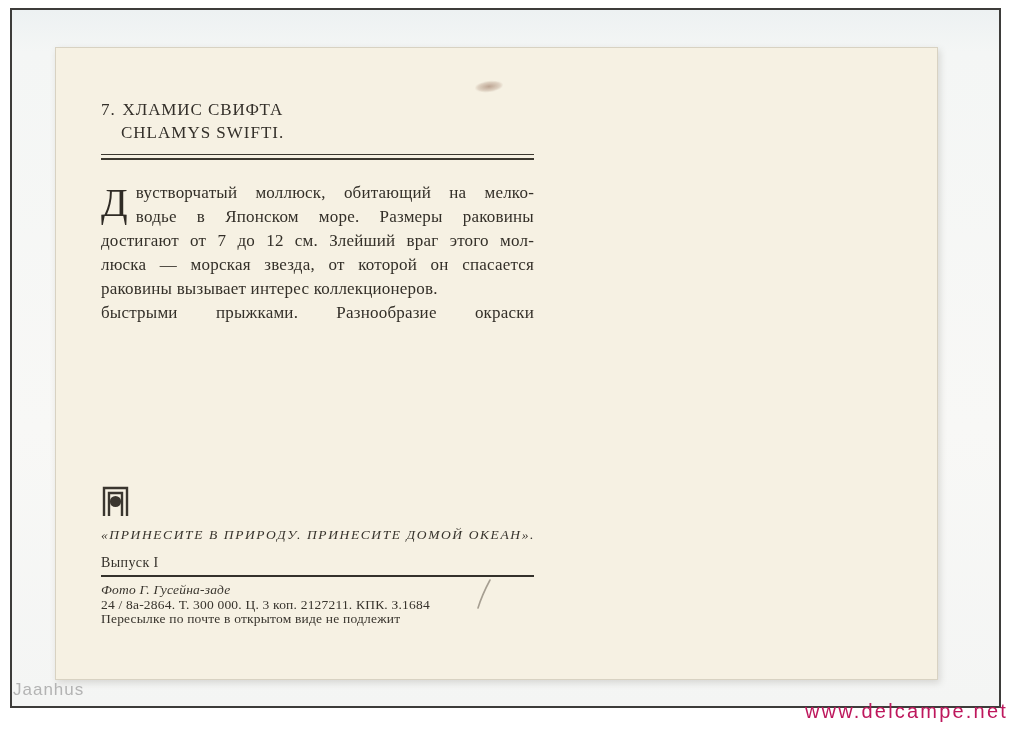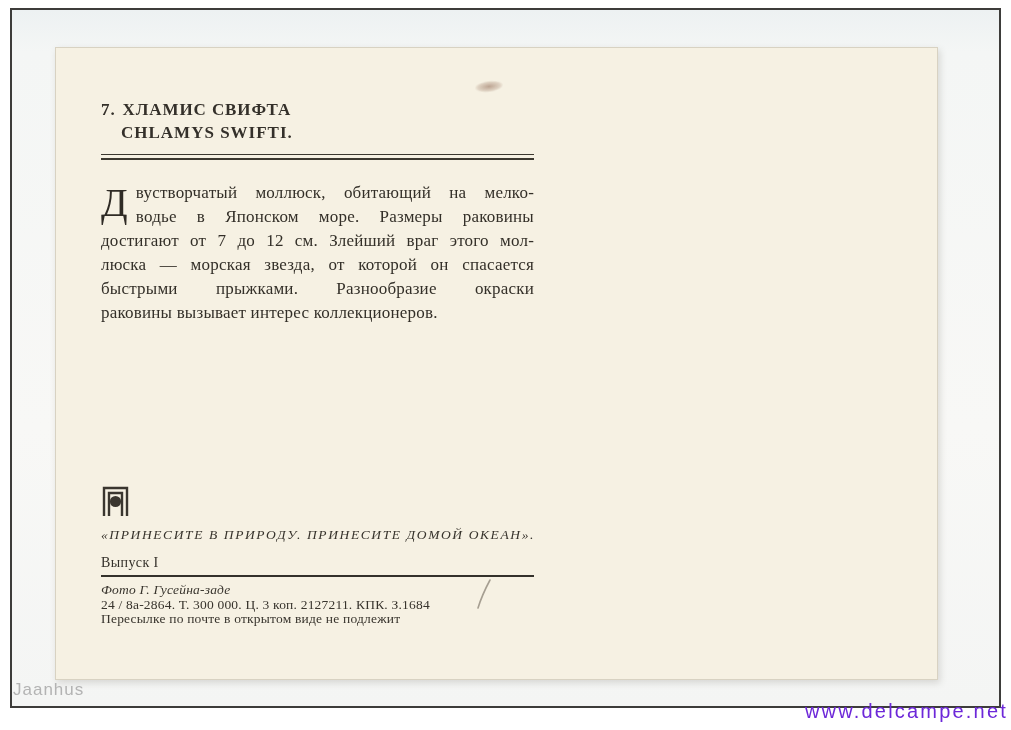--- a/index.html
+++ b/index.html
@@ -14,21 +14,21 @@
     background:linear-gradient(180deg,#edf1f2 0%,#f4f6f5 6%,#f8f8f6 60%,#f4f5f4 100%);
   }
   .postcard{
     position:absolute;left:43px;top:37px;width:881px;height:631px;
     background:#f6f1e3;
     border:1px solid #d8d2c2;
     box-shadow:2px 3px 7px rgba(95,92,80,0.20);
   }
   .content{margin-left:45px;padding-top:50px;width:433px;color:#34302a;}
   
-  .card-title{font-size:17px;line-height:23px;font-weight:bold;letter-spacing:0.9px;}
+  .card-title{font-size:17px;line-height:23px;font-weight:normal;letter-spacing:0.9px;}
   .t-ru{margin-left:7px;}
   .t-line2{margin-left:20px;letter-spacing:1px;}
   .rule{margin-top:10px;width:433px;height:3px;
     border-top:1px solid #3b382f;border-bottom:2px solid #3b382f;}
   
   .para{margin-top:21px;width:433px;font-size:17px;line-height:24px;color:#332f28;letter-spacing:0.2px;}
   .dropcap{float:left;font-size:39px;line-height:38px;height:45px;padding-top:3px;margin-right:8px;color:#2f2b25;}
   .pline{text-align:justify;text-align-last:justify;}
   .pline.last{text-align-last:auto;}
   
@@ -50,21 +50,21 @@
   .pen-mark{position:absolute;left:420px;top:530px;}
   
   .wm-left{
     position:absolute;left:13px;top:680px;
     font-family:"Liberation Sans","DejaVu Sans",sans-serif;
     font-size:17px;color:#b3b3b3;letter-spacing:1px;
   }
   .wm-right{
     position:absolute;right:3px;top:700px;
     font-family:"Liberation Sans","DejaVu Sans",sans-serif;
-    font-size:20px;color:#6d28d9;letter-spacing:2.2px;
+    font-size:20px;color:#be185d;letter-spacing:2.2px;
   }
 </style>
 </head>
 <body>
 
 <div class="scan-frame">
   <div class="postcard">
 
     <div class="stain"></div>
 
@@ -82,22 +82,22 @@
       </div>
 
       <div class="rule"></div>
 
       <div class="para">
         <span class="dropcap">Д</span>
         <div class="pline">вустворчатый моллюск, обитающий на мелко-</div>
         <div class="pline">водье в Японском море. Размеры раковины</div>
         <div class="pline">достигают от 7 до 12 см. Злейший враг этого мол-</div>
         <div class="pline">люска — морская звезда, от которой он спасается</div>
+        <div class="pline last">раковины вызывает интерес коллекционеров.</div>
         <div class="pline">быстрыми прыжками. Разнообразие окраски</div>
-        <div class="pline last">раковины вызывает интерес коллекционеров.</div>
       </div>
 
       <div class="logo">
         <svg width="30" height="33" viewBox="0 0 30 33">
           <path d="M3,31 L3,3 L26,3 L26,31" fill="none" stroke="#3a362f" stroke-width="2.4"></path>
           <path d="M8,31 L8,8 L21,8 L21,31" fill="none" stroke="#3a362f" stroke-width="2.4"></path>
           <circle cx="14.5" cy="16.5" r="5.6" fill="#3a362f"></circle>
         </svg>
       </div>
 

